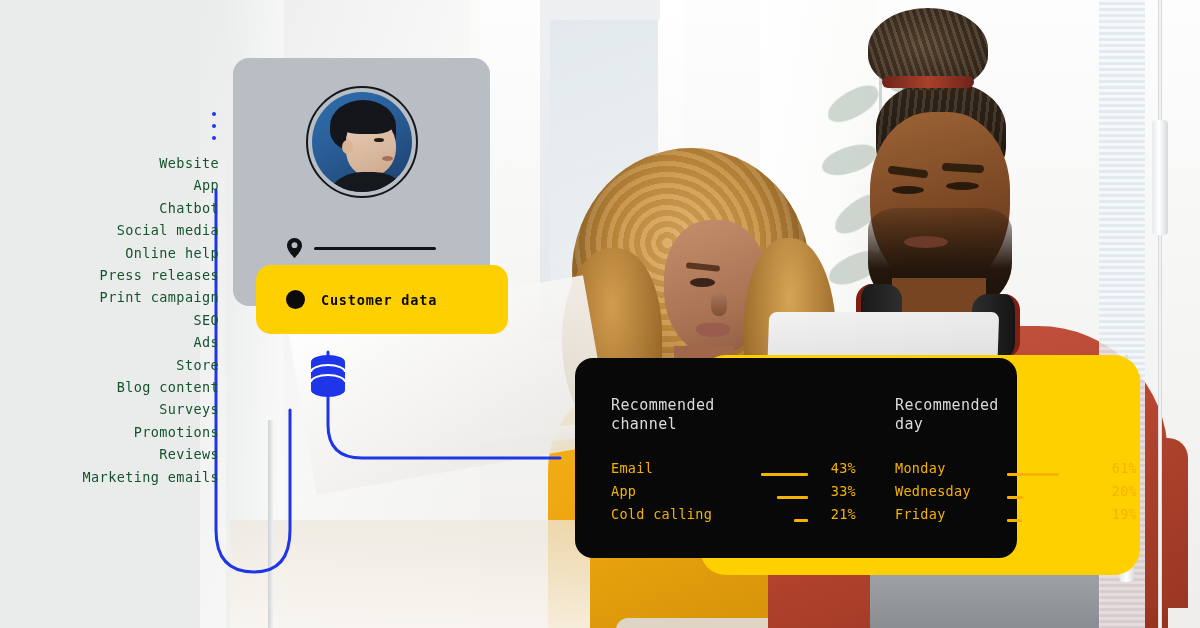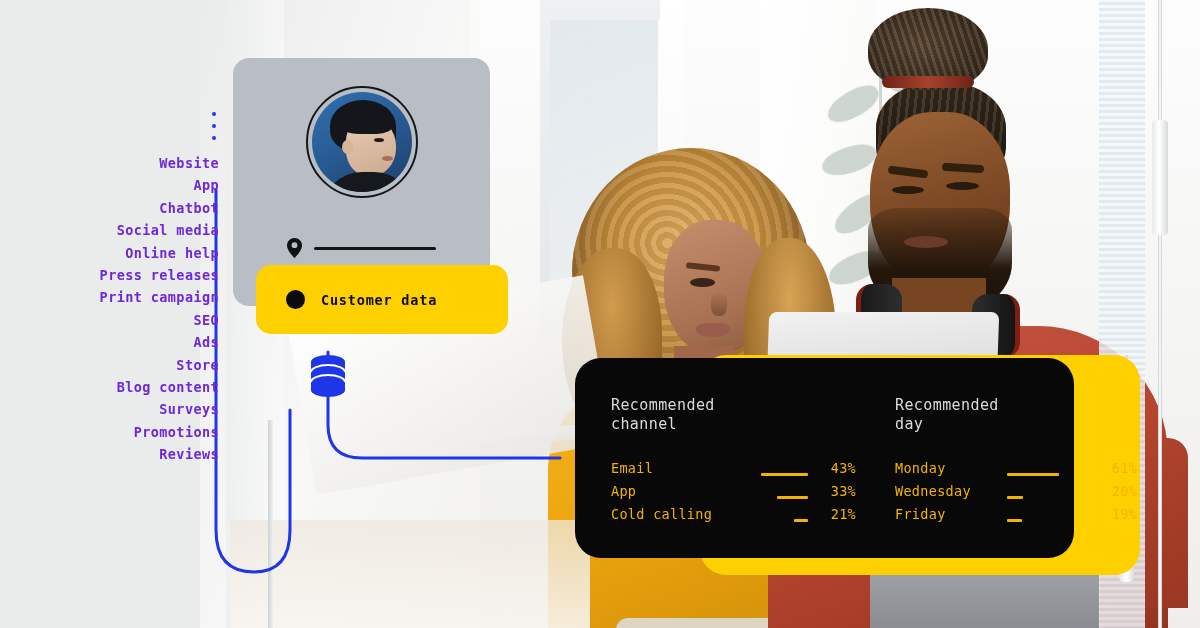--- a/index.html
+++ b/index.html
@@ -163,22 +163,22 @@
     font-family:"DejaVu Sans Mono","Liberation Mono",monospace;
     font-size:13.5px; font-weight:700; letter-spacing:.6px;
     color:#1F36E8; line-height:18px; padding-right:3px;
   }
   .touch-dots { margin:4px 0 12px 0; padding-right:6px; }
   .touch-dots span { display:block; width:4px; height:4px; border-radius:50%;
       background:#1F36E8; margin:0 0 8px auto; }
   .touch-list { list-style:none; }
   .touch-list li {
     font-family:"DejaVu Sans Mono","Liberation Mono",monospace;
-    font-size:13.5px; font-weight:700; letter-spacing:.4px;
-    color:#6d28d9; line-height:22.4px; padding-right:3px;
+    font-size:13.5px; font-weight:400; letter-spacing:.4px;
+    color:#14532d; line-height:22.4px; padding-right:3px;
   }
 
   
   .card { position:absolute; left:233px; top:58px; width:257px; height:248px;
       background:#b9bec4; border-radius:16px; }
   .avatar-wrap { position:absolute; left:50%; top:28px; transform:translateX(-50%);
       width:112px; height:112px; border-radius:50%;
       border:2px solid #14171a; padding:4px; background:#b9bec4; }
   .avatar { width:100%; height:100%; border-radius:50%; overflow:hidden; position:relative;
       background:linear-gradient(150deg,#2f6fae 0%,#2a5f99 40%,#1d3f6b 100%); }
@@ -211,22 +211,22 @@
       font-size:13.5px; font-weight:700; letter-spacing:.8px; color:#0b0b0b; }
 
   
   .db-icon { position:absolute; left:308px; top:354px; width:40px; height:44px; }
 
   
   .yellow-slab { position:absolute; left:700px; top:355px; width:440px; height:220px;
       background:#FFD000; border-radius:26px; }
 
   
-  .panel { position:absolute; left:575px; top:358px; width:499px; height:200px;
-      background:#080808; border-radius:26px; padding:38px 0 0 0; }
+  .panel { position:absolute; left:575px; top:358px; width:442px; height:200px;
+      background:#080808; border-radius:18px; padding:38px 0 0 0; }
   .panel-cols { display:flex; }
   .panel-col { padding-left:36px; }
   .panel-col.right { padding-left:39px; }
   .panel-h {
     font-family:"DejaVu Sans Mono","Liberation Mono",monospace;
     font-size:15px; font-weight:400; letter-spacing:.4px;
     color:#d9dbdd; line-height:19px; white-space:pre-line;
     margin-bottom:26px;
   }
   .rows { display:flex; flex-direction:column; gap:7px; }
@@ -340,20 +340,21 @@
       <li>Online help</li>
       <li>Press releases</li>
       <li>Print campaign</li>
       <li>SEO</li>
       <li>Ads</li>
       <li>Store</li>
       <li>Blog content</li>
       <li>Surveys</li>
       <li>Promotions</li>
       <li>Reviews</li>
+      <li>Marketing emails</li>
     </ul>
   </div>
 
   <div class="card">
     <div class="avatar-wrap">
       <div class="avatar">
         <div class="av-hair"></div>
         <div class="av-face"></div>
         <div class="av-fringe"></div>
         <div class="av-ear"></div>

